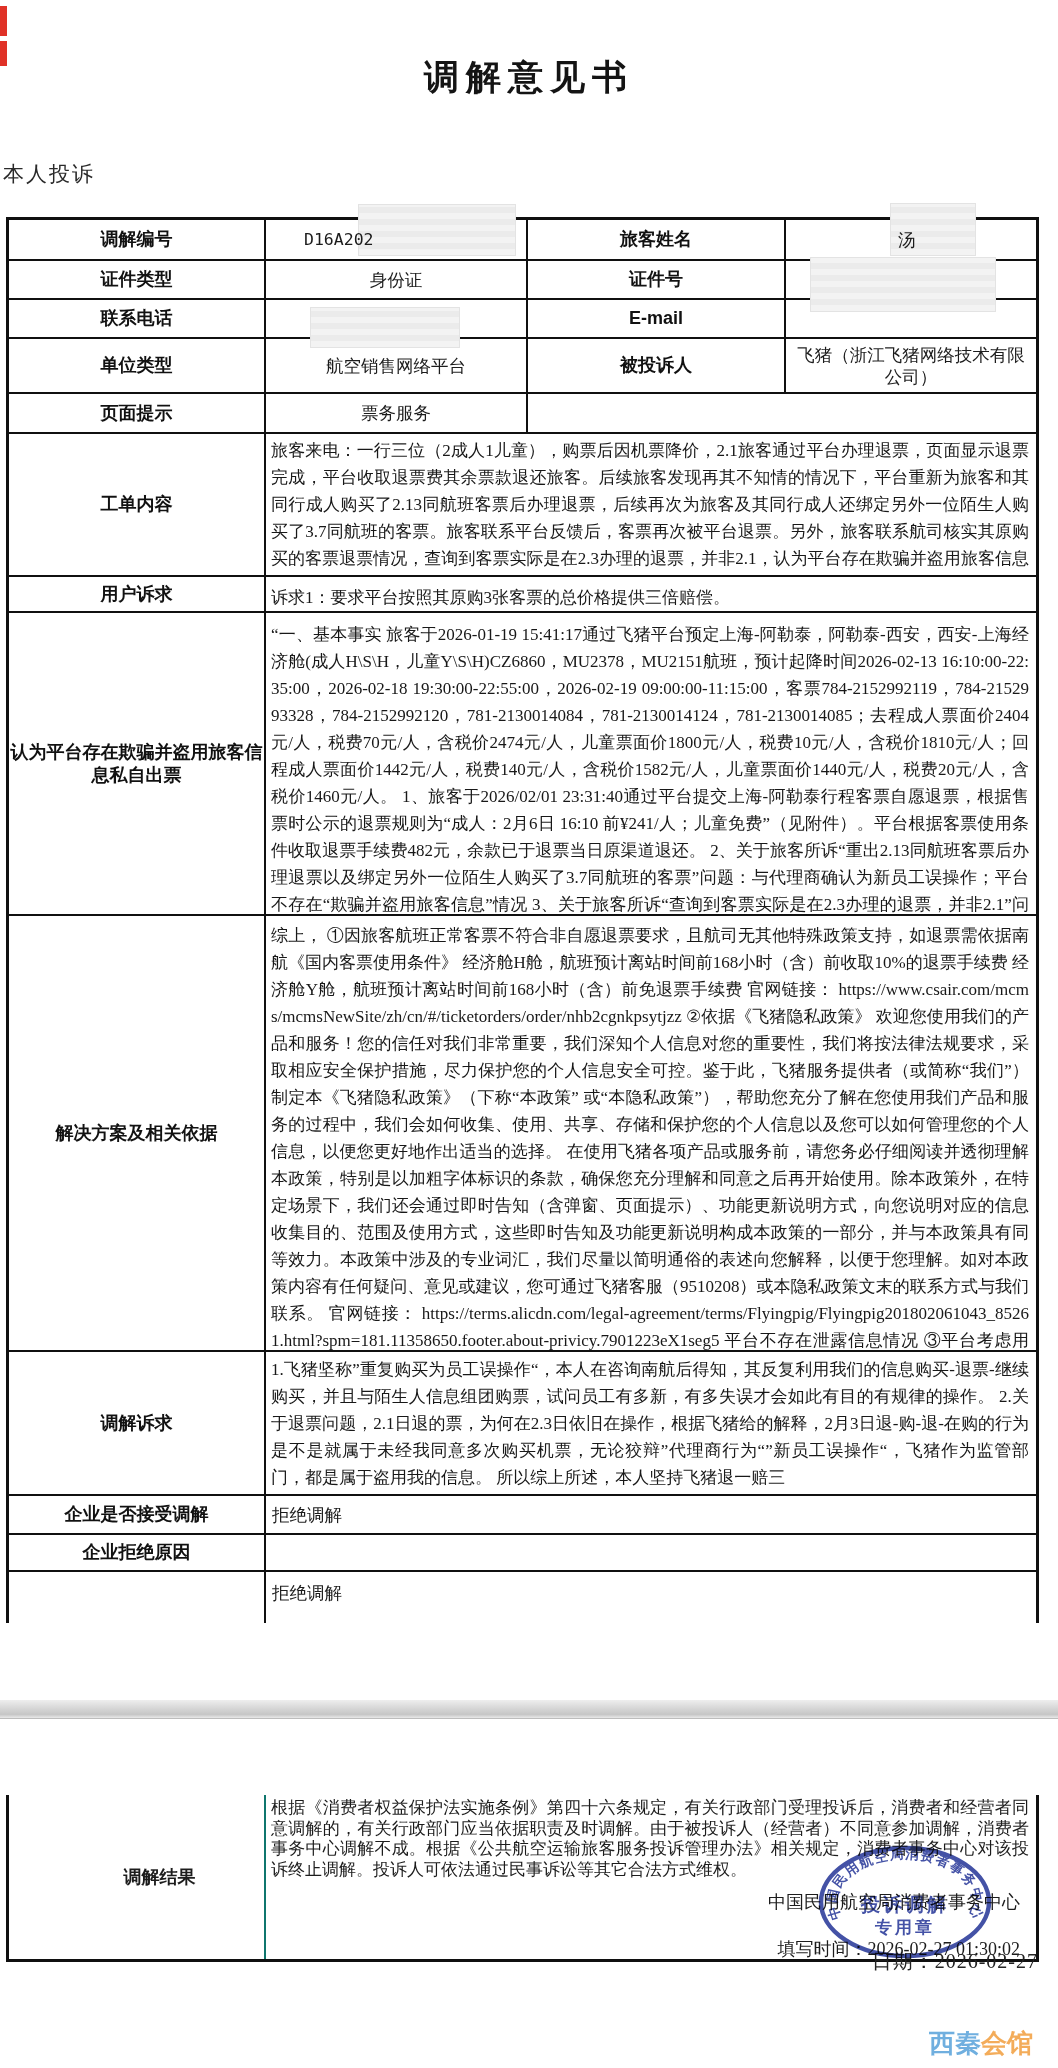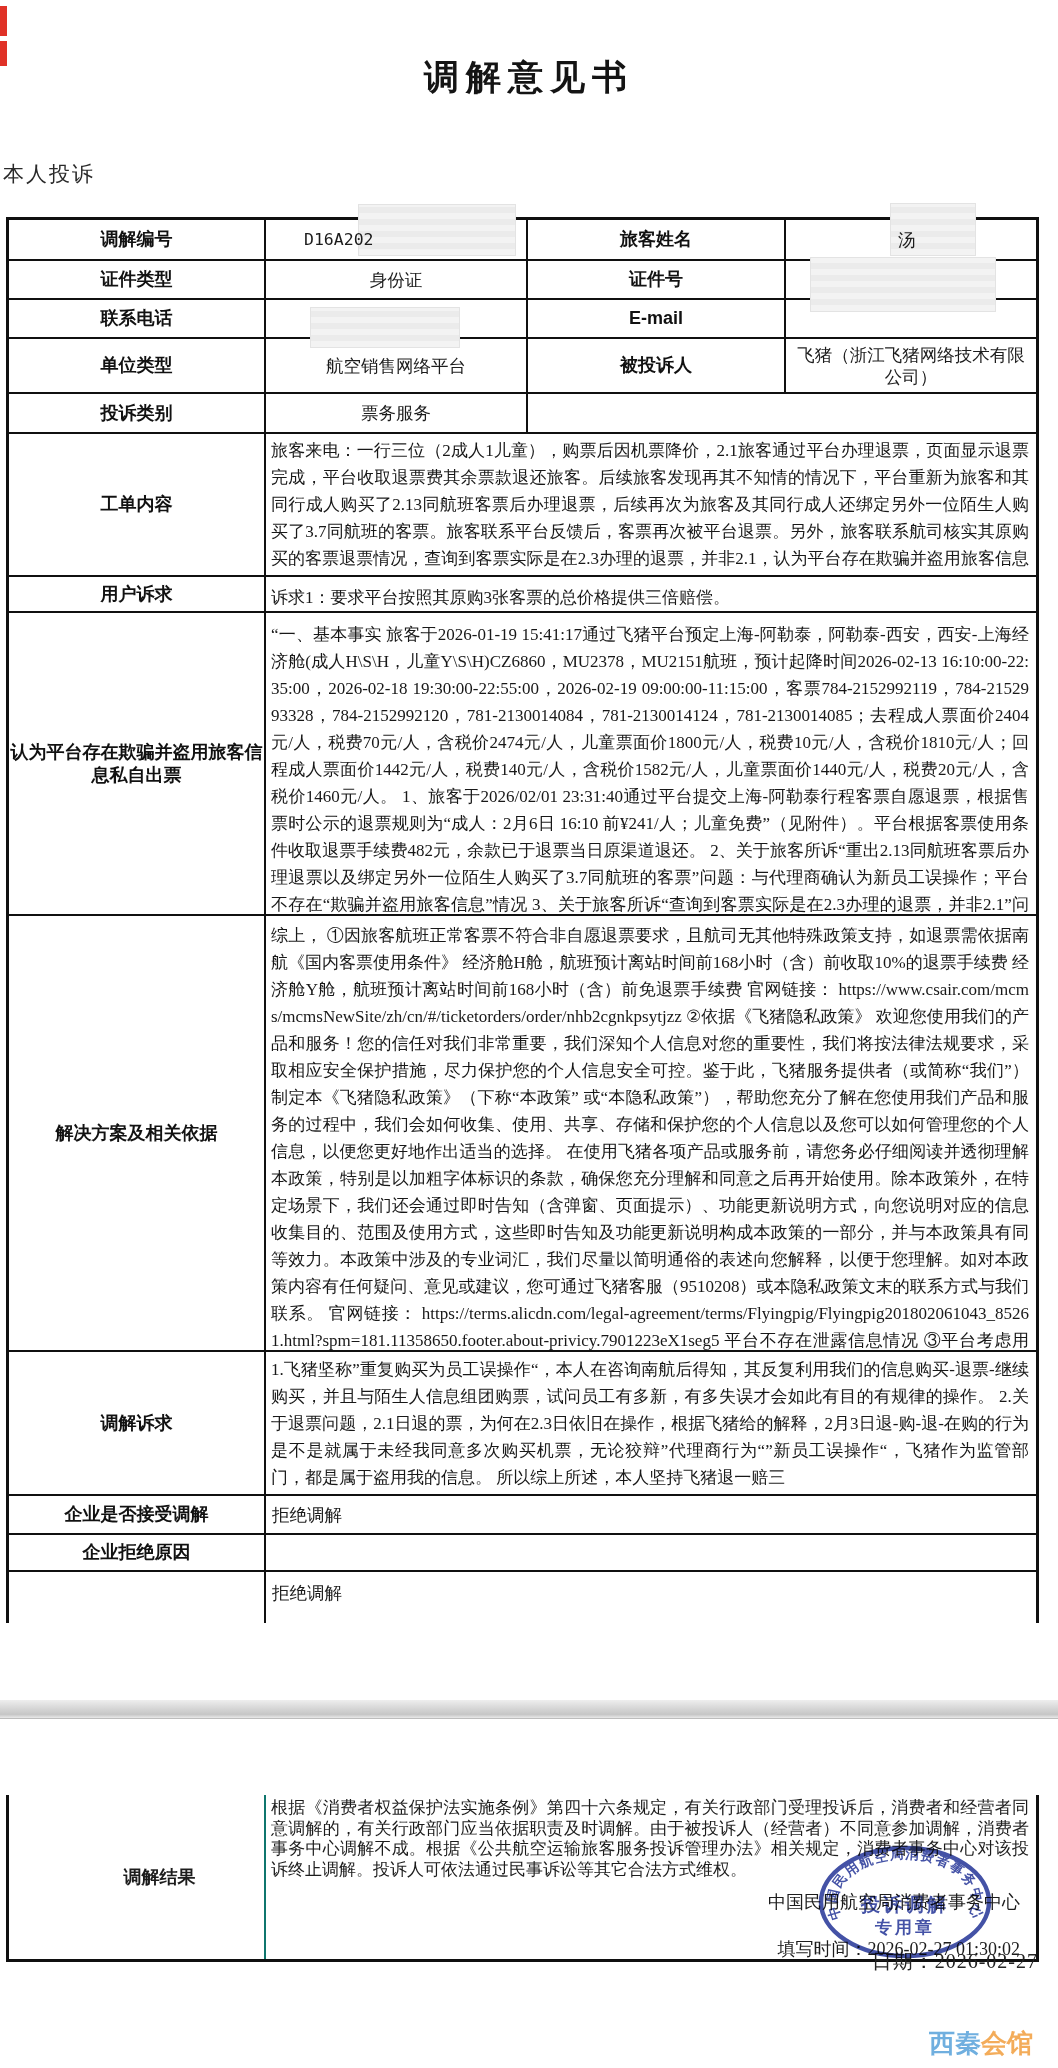--- a/index.html
+++ b/index.html
@@ -148,21 +148,21 @@
       <div class="cell colstart lbl">联系电话</div>
       <div class="cell val"></div>
       <div class="cell lbl" style="font-family:Liberation Sans, sans-serif;">E-mail</div>
       <div class="cell val"></div>
 
       <div class="cell colstart lbl">单位类型</div>
       <div class="cell val">航空销售网络平台</div>
       <div class="cell lbl">被投诉人</div>
       <div class="cell val">飞猪（浙江飞猪网络技术有限公司）</div>
 
-      <div class="cell colstart lbl">投诉类别</div>
+      <div class="cell colstart lbl">页面提示</div>
       <div class="cell val">票务服务</div>
       <div class="cell span2"></div>
 
       <div class="cell colstart lbl">工单内容</div>
       <div class="cell span3 content-cell">
         <div class="content-box">旅客来电：一行三位（2成人1儿童），购票后因机票降价，2.1旅客通过平台办理退票，页面显示退票完成，平台收取退票费其余票款退还旅客。后续旅客发现再其不知情的情况下，平台重新为旅客和其同行成人购买了2.13同航班客票后办理退票，后续再次为旅客及其同行成人还绑定另外一位陌生人购买了3.7同航班的客票。旅客联系平台反馈后，客票再次被平台退票。另外，旅客联系航司核实其原购买的客票退票情况，查询到客票实际是在2.3办理的退票，并非2.1，认为平台存在欺骗并盗用旅客信息私自出票，对此不满，来电投诉。</div>
       </div>
 
       <div class="cell colstart lbl">用户诉求</div>
       <div class="cell span3 content-cell">

